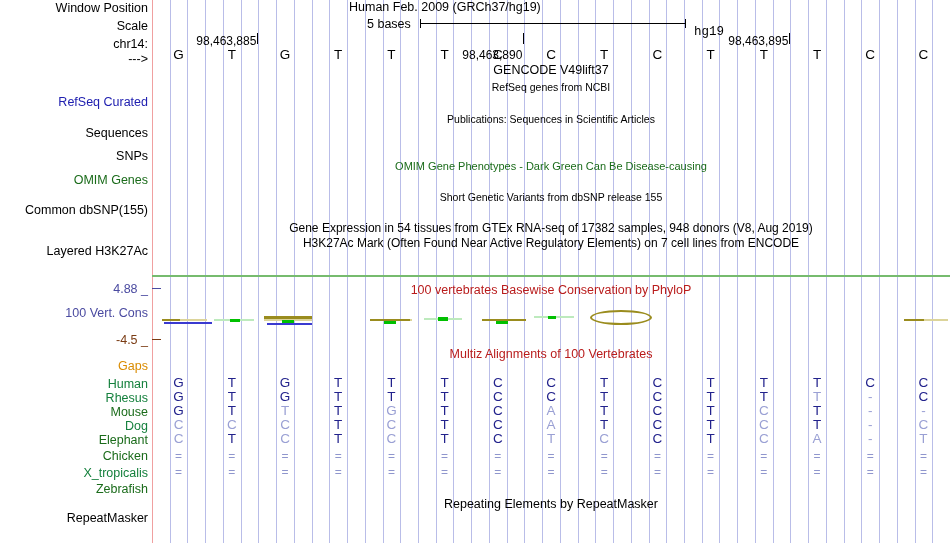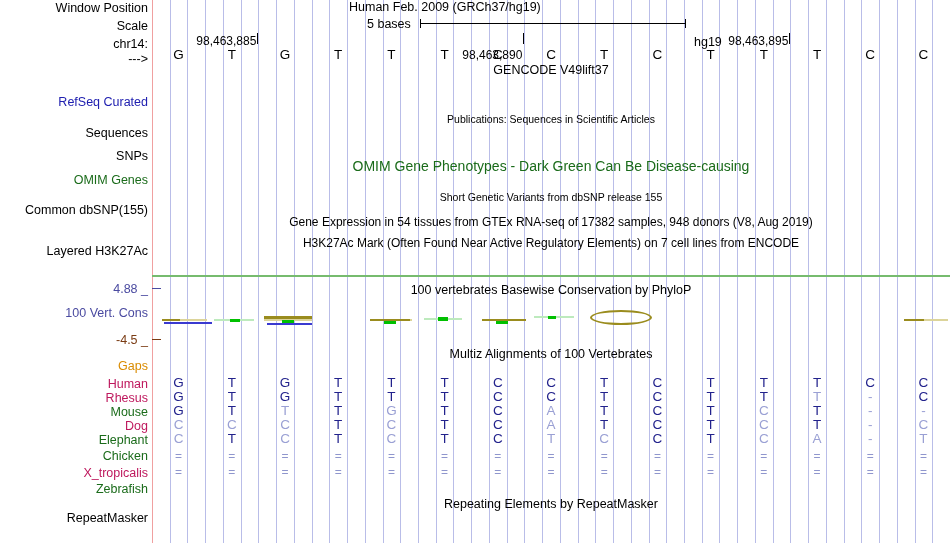--- a/index.html
+++ b/index.html
@@ -32,21 +32,21 @@
     white-space: nowrap;
     color: #000000;
   }
   #label-col {
     position: absolute;
     left: 0; top: 0;
     width: 152px;
     height: 543px;
   }
   .lab-blue   { color: #2020b0; }
-  .lab-dkblue { color: #be185d; }
+  .lab-dkblue { color: #15803d; }
   .lab-green  { color: #1a6b1a; }
   .lab-orange { color: #d98b00; }
   .lab-brown  { color: #7a3b13; }
   .lab-slate  { color: #4a4aa0; }
   .lab-black  { color: #000000; }
 
   
   #plot {
     position: absolute;
     left: 152px; top: 0;
@@ -81,22 +81,22 @@
     position: absolute;
     left: 0;
     width: 798px;
     text-align: center;
     white-space: nowrap;
     line-height: 12px;
   }
   .tt-hdr      { font-size: 12.5px; color: #000; }
   .tt-med      { font-size: 12px;   color: #000; }
   .tt-small    { font-size: 10.5px; color: #000; }
-  .tt-green    { font-size: 14px; color: #1a6b1a; text-align: center; }
-  .tt-consblue { font-size: 12.5px; color: #000000; }
+  .tt-green    { font-size: 11px; color: #1a6b1a; text-align: center; }
+  .tt-consblue { font-size: 12.5px; color: #b91c1c; }
 
   
   .hdr-right {
     position: absolute;
     font-size: 12.5px;
     color: #000;
     white-space: nowrap;
     line-height: 13px;
   }
 
@@ -256,21 +256,21 @@
     <div class="redline"></div>
 
     <div class="hdr-right" style="left:197px; top:1px;">Human Feb. 2009 (GRCh37/hg19)</div>
 
     <div class="hdr-right" style="left:215px; top:18px;">5 bases</div>
     <div id="scalebar" style="left:268px; top:19px; width:266px;">
       <div class="sb-line"></div>
       <div class="sb-cap" style="left:0;"></div>
       <div class="sb-cap" style="right:0;"></div>
     </div>
-    <div class="hdr-right" style="left:542px; top:36px;">hg19</div>
+    <div class="hdr-right" style="left:542px; top:26px;font-family:Liberation Mono, monospace;">hg19</div>
 
     <div id="ruler">
         <div class="rnum" style="left: 104.4px; top: 34px; text-align: center;">98,463,885</div>
         <div class="rtick" style="left: 105.4px; top: 33px;"></div>
         <div class="rnum" style="left: 370.4px; top: 48px;">98,463,890</div>
         <div class="rtick" style="left: 371.4px; top: 33px;"></div>
         <div class="rnum" style="left: 636.4px; top: 34px;">98,463,895</div>
         <div class="rtick" style="left: 637.4px; top: 33px;"></div>
       </div>
 
@@ -286,24 +286,25 @@
         <div class="base base-ruler" style="left: 452.2px; top: 48px;">T</div>
         <div class="base base-ruler" style="left: 505.4px; top: 48px;">C</div>
         <div class="base base-ruler" style="left: 558.6px; top: 48px;">T</div>
         <div class="base base-ruler" style="left: 611.8px; top: 48px;">T</div>
         <div class="base base-ruler" style="left: 665px; top: 48px;">T</div>
         <div class="base base-ruler" style="left: 718.2px; top: 48px;">C</div>
         <div class="base base-ruler" style="left: 771.4px; top: 48px;">C</div>
       </div>
 
     <div class="tt tt-hdr" style="top:64px;">GENCODE V49lift37</div>
+    <div class="tt tt-small" style="top:81px;">RefSeq genes from NCBI</div>
     <div class="tt tt-small" style="top:113px;">Publications: Sequences in Scientific Articles</div>
     <div class="tt tt-green" style="top:160px;">OMIM Gene Phenotypes - Dark Green Can Be Disease-causing</div>
     <div class="tt tt-small" style="top:191px;">Short Genetic Variants from dbSNP release 155</div>
-    <div class="tt tt-med" style="top:216px;">Gene Expression in 54 tissues from GTEx RNA-seq of 17382 samples, 948 donors (V8, Aug 2019)</div>
+    <div class="tt tt-med" style="top:222px;">Gene Expression in 54 tissues from GTEx RNA-seq of 17382 samples, 948 donors (V8, Aug 2019)</div>
     <div class="tt tt-med" style="top:237px;">H3K27Ac Mark (Often Found Near Active Regulatory Elements) on 7 cell lines from ENCODE</div>
 
     <div class="hline-green" style="left:0px; top:275px; width:798px;"></div>
 
     <div class="axis-tick" style="left:0px; top:288px; background:#4a4aa0;"></div>
     <div class="axis-tick" style="left:0px; top:339px; background:#7a3b13;"></div>
 
     <div class="tt tt-consblue" style="top:284px;">100 vertebrates Basewise Conservation by PhyloP</div>
 
     <div id="cons-track">

